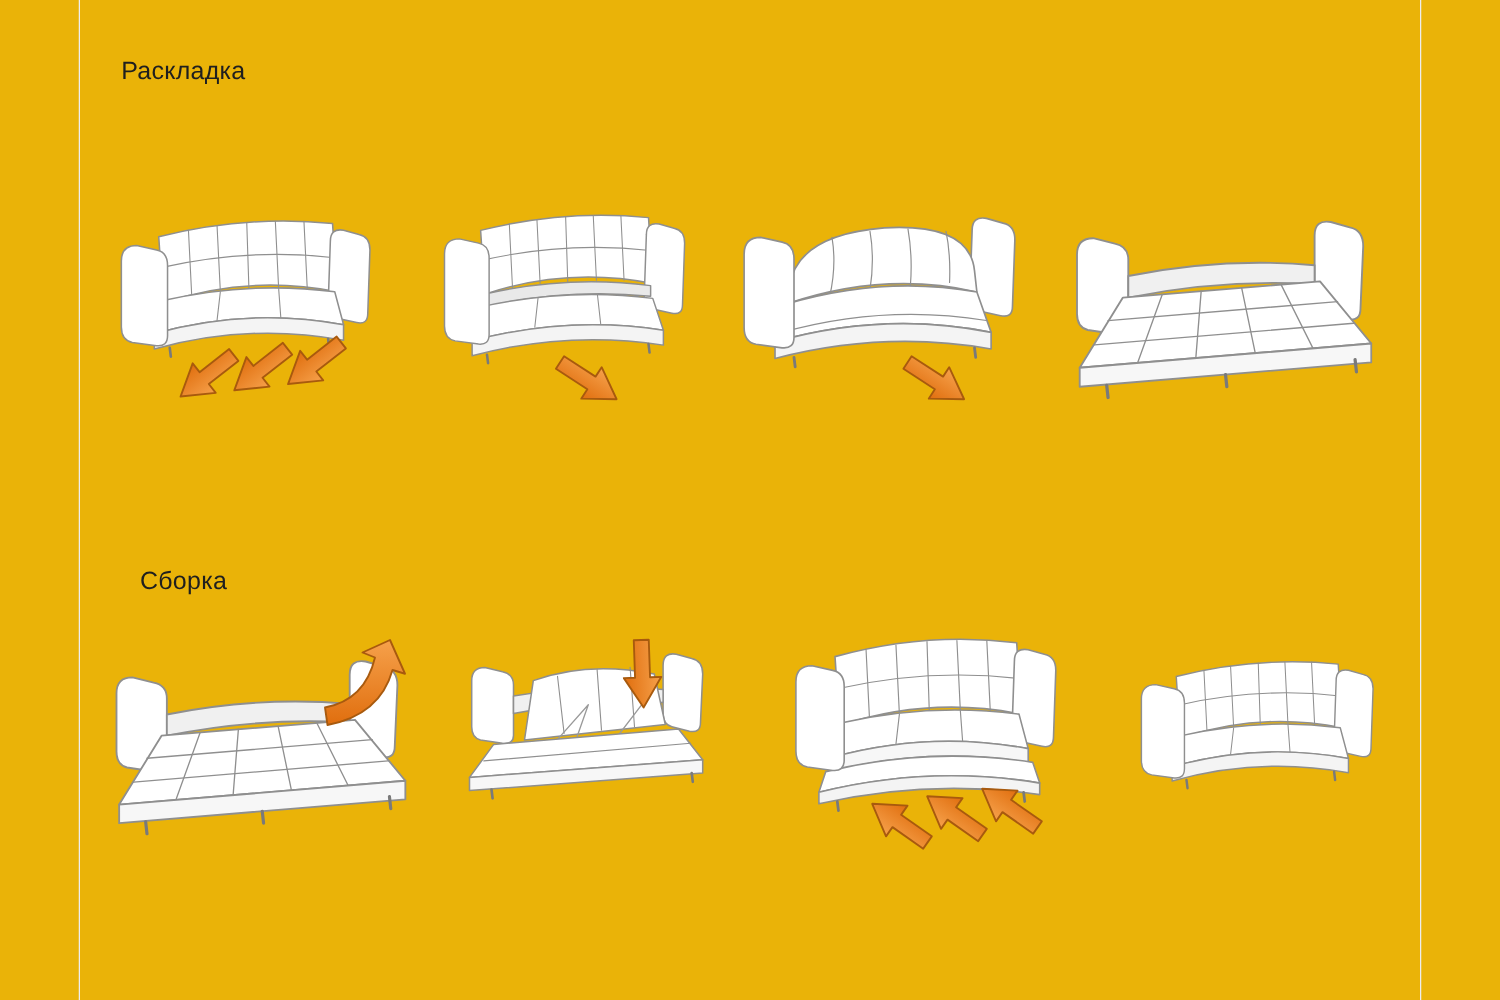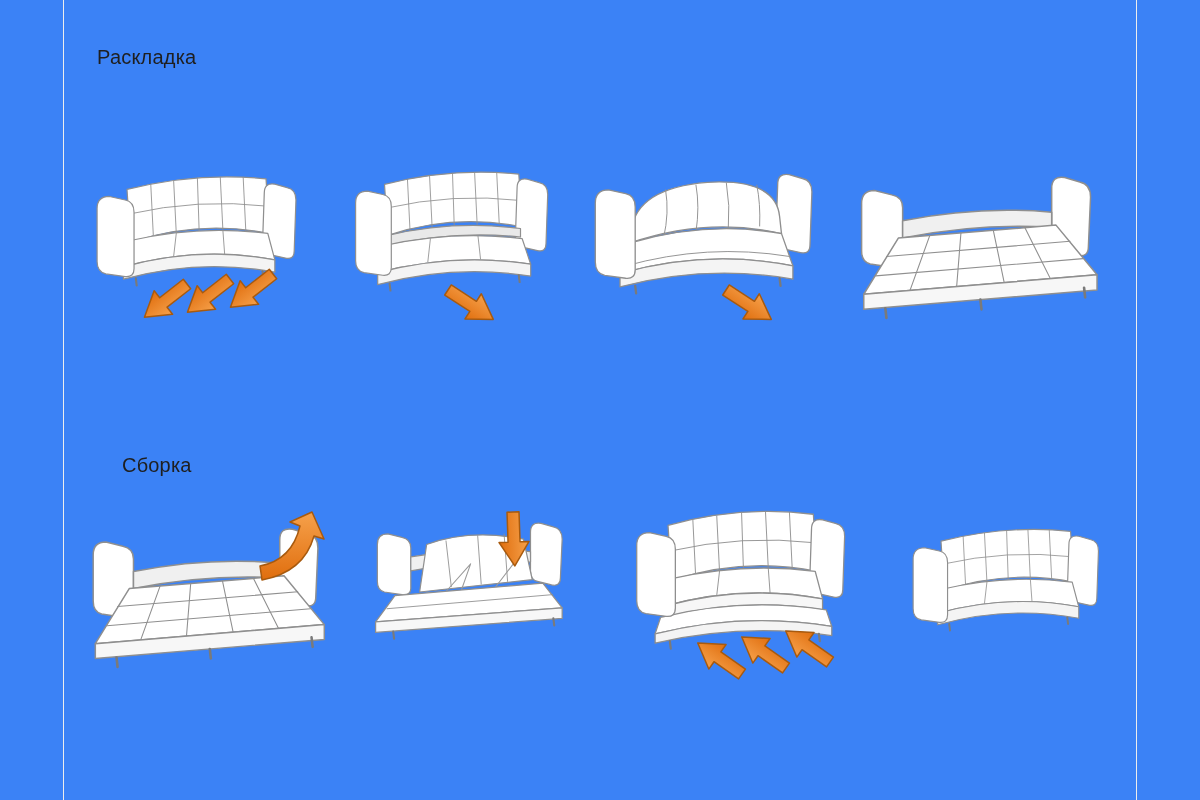--- a/index.html
+++ b/index.html
@@ -2,30 +2,30 @@
 <html><head>
 <meta charset="utf-8">
 <style>
   * { margin:0; padding:0; box-sizing:border-box; }
   html,body {
     width:1200px; height:800px;
     background:#ffffff;
     font-family:"Liberation Sans", sans-serif;
     overflow:hidden; position:relative;
   }
-  .canvas { position:absolute; left:0; top:0; width:1200px; height:800px; background:#3b82f6; }
+  .canvas { position:absolute; left:0; top:0; width:1200px; height:800px; background:#eab308; }
   .edge-line { position:absolute; top:0; bottom:0; width:1px; background:#ededed; }
   .edge-left { left:63px; }
   .edge-right { left:1136px; }
   .section-title {
     position:absolute;
     font-size:20px; font-weight:400; color:#1f1f1f; letter-spacing:0.2px;
   }
   .title-unfold { left:97px; top:46px; }
-  .title-fold { left:122px; top:454px; }
+  .title-fold { left:112px; top:454px; }
   .panel { position:absolute; width:260px; height:196px; }
   .panel svg { display:block; width:260px; height:196px; }
   
   .u1 { left:75px;  top:142px; }
   .u2 { left:330px; top:142px; }
   .u3 { left:578px; top:140px; }
   .u4 { left:838px; top:140px; }
   
   .f1 { left:72px;  top:486px; }
   .f2 { left:348px; top:486px; }

